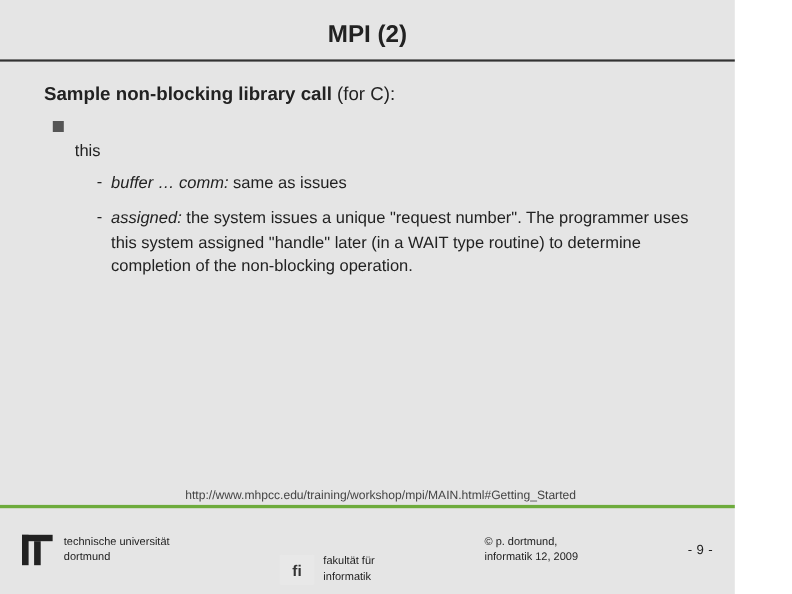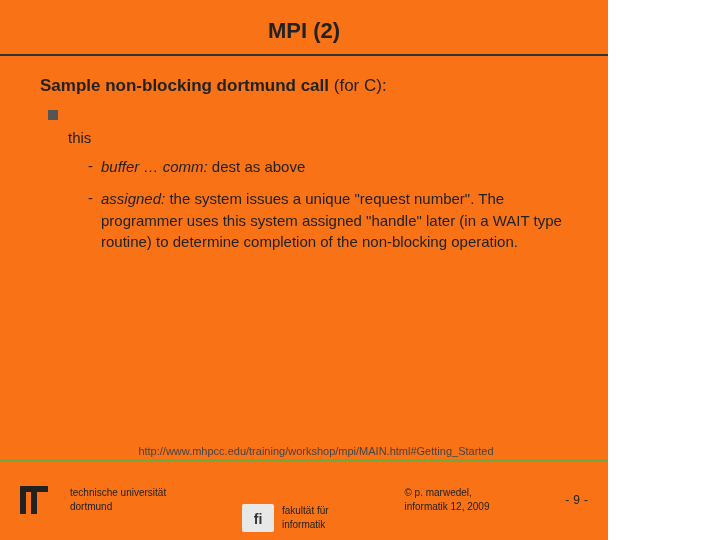--- a/index.html
+++ b/index.html
@@ -10,23 +10,23 @@
 
     body {
       width: 720px;
       height: 540px;
       background: #ffffff;
       font-family: Arial, Helvetica, sans-serif;
       overflow: hidden;
     }
 
     .slide {
-      width: 608px;
+      width: 668px;
       height: 540px;
-      background: #f97316;
+      background: #e5e5e5;
       display: flex;
       flex-direction: column;
       position: relative;
     }
 
     .slide-header {
       text-align: center;
       padding: 18px 40px 10px 40px;
       border-bottom: 2px solid #333;
       margin-bottom: 10px;
@@ -124,21 +124,21 @@
       display: flex;
       align-items: center;
       justify-content: space-between;
       padding: 6px 20px 8px 20px;
       border-top: 3px solid #6dab3c;
     }
 
     .footer-left {
       display: flex;
       align-items: flex-start;
-      gap: 22px;
+      gap: 10px;
     }
 
     .tu-logo {
       display: flex;
       align-items: center;
     }
 
     .tu-logo-shape {
       width: 28px;
       height: 28px;
@@ -191,38 +191,38 @@
 
 <div class="slide">
 
   <div class="slide-header">
     <span class="slide-title">MPI (2)</span>
   </div>
 
   <div class="slide-content">
 
     <div class="section-heading">
-      <span>Sample non-blocking dortmund call</span><span class="normal"> (for C):</span>
+      <span>Sample non-blocking library call</span><span class="normal"> (for C):</span>
     </div>
 
     <div class="bullet-item">
       <span class="bullet-square"></span>
       <div>
         <span class="bullet-text">
           <br>
           <span>this</span>
         </span>
 
         
         <div class="sub-bullets">
 
           <div class="sub-bullet-item">
             <span class="sub-dash">-</span>
             <span class="sub-text">
-              <span class="italic">buffer … comm:</span><span> dest as above</span>
+              <span class="italic">buffer … comm:</span><span> same as issues</span>
             </span>
           </div>
 
           <div class="sub-bullet-item">
             <span class="sub-dash">-</span>
             <span class="sub-text">
               <span class="italic">assigned:</span><span> the system issues a unique "request number". The programmer uses this system assigned "handle" later (in a WAIT type routine) to determine completion of the non-blocking operation.</span>
             </span>
           </div>
 
@@ -259,21 +259,21 @@
         <rect x="0" y="0" width="32" height="28" fill="#e8e8e8" rx="2"></rect>
         <text x="16" y="20" text-anchor="middle" font-size="14" font-weight="bold" fill="#333" font-family="Arial">fi</text>
       </svg>
       <div class="footer-center-text">
         <div>fakultät für</div>
         <div>informatik</div>
       </div>
     </div>
 
     <div class="footer-right">
-      <div>© p. marwedel,</div>
+      <div>© p. dortmund,</div>
       <div>informatik 12,  2009</div>
     </div>
 
     <div class="page-num-area">
       <span class="footer-page">-</span>
       <span class="footer-page">9</span>
       <span class="footer-page">-</span>
     </div>
 
   </div>

